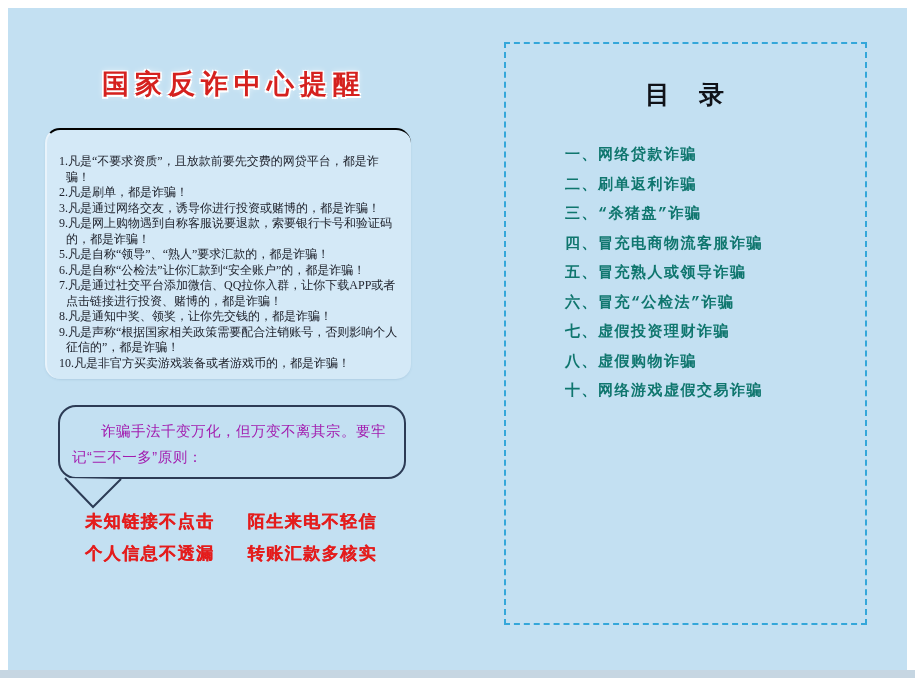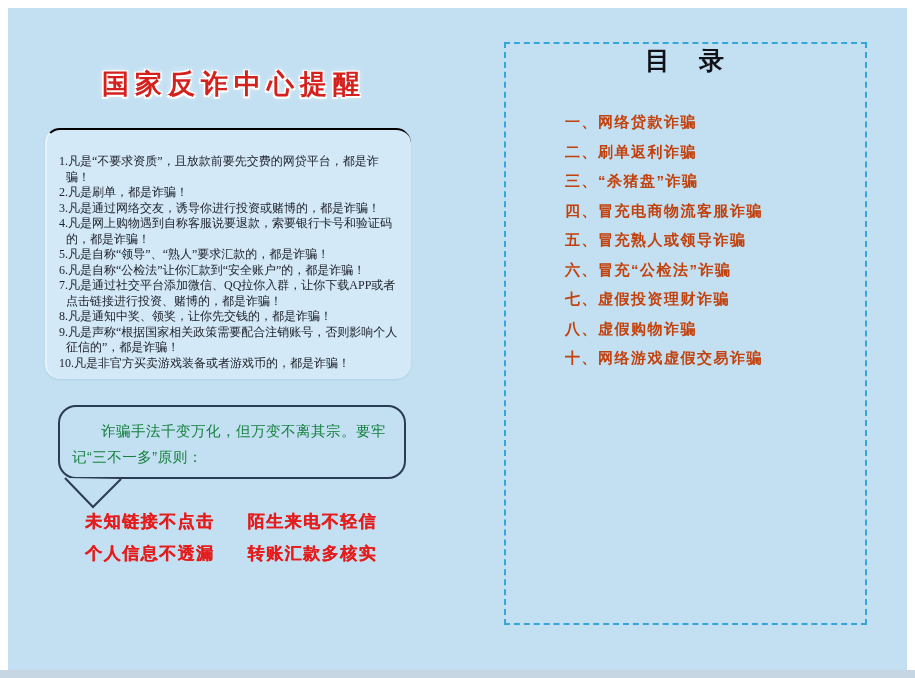--- a/index.html
+++ b/index.html
@@ -25,53 +25,53 @@
       box-shadow:0 1px 2px rgba(120,160,190,.25);
       padding:24px 9px 0 12px; }
   .warning-list { list-style:none; }
   .warning-list li { font-family:"Liberation Serif", serif;
       font-size:12px; line-height:15.5px; color:#20242e;
       padding-left:7px; text-indent:-7px; }
 
   .bubble { position:absolute; left:50px; top:397px; width:348px; height:74px;
       border:2px solid #2c3b55; border-radius:18px;
       padding:11px 12px 0 12px; }
-  .bubble p { font-size:14.5px; line-height:26px; color:#15803d;
+  .bubble p { font-size:14.5px; line-height:26px; color:#a21caf;
       text-indent:2em; letter-spacing:.5px; }
   .bubble-tail { position:absolute; left:54px; top:469px; width:62px; height:36px; }
 
   .slogans { position:absolute; left:77px; top:502px;
       display:grid; grid-template-columns:auto auto; column-gap:33px; row-gap:9px; }
   .slogans span { font-size:17px; font-weight:bold; letter-spacing:1.5px;
       color:#e41c1c; text-shadow:.4px 0 0 #e41c1c; }
 
   
   .toc-box { position:absolute; left:496px; top:34px; width:363px; height:583px;
       border:2px dashed #34a7da; }
-  .toc-title { text-align:center; font-size:25px;
+  .toc-title { margin-top:34px; text-align:center; font-size:25px;
       font-weight:bold; color:#101218; letter-spacing:2px;
       font-family:"Liberation Sans", sans-serif; }
   .toc-list { list-style:none; margin:30px 0 0 59px; }
-  .toc-list li { font-family:Liberation Sans, sans-serif; font-weight:600;
-      font-size:15px; line-height:29.5px; letter-spacing:1.5px; color:#c2410c; }
+  .toc-list li { font-family:Liberation Mono, monospace; font-weight:600;
+      font-size:15px; line-height:29.5px; letter-spacing:1.5px; color:#0f766e; }
 </style>
 </head>
 <body>
 
 <div class="frame">
   <div class="page">
 
     <div class="main-title">国家反诈中心提醒</div>
 
     <div class="warning-box">
       <ul class="warning-list">
         <li>1.凡是“不要求资质”，且放款前要先交费的网贷平台，都是诈骗！</li>
         <li>2.凡是刷单，都是诈骗！</li>
         <li>3.凡是通过网络交友，诱导你进行投资或赌博的，都是诈骗！</li>
-        <li>4.凡是网上购物遇到自称客服说要退款，索要银行卡号和验证码的，都是诈骗！</li>
+        <li>9.凡是网上购物遇到自称客服说要退款，索要银行卡号和验证码的，都是诈骗！</li>
         <li>5.凡是自称“领导”、“熟人”要求汇款的，都是诈骗！</li>
         <li>6.凡是自称“公检法”让你汇款到“安全账户”的，都是诈骗！</li>
         <li>7.凡是通过社交平台添加微信、QQ拉你入群，让你下载APP或者点击链接进行投资、赌博的，都是诈骗！</li>
         <li>8.凡是通知中奖、领奖，让你先交钱的，都是诈骗！</li>
         <li>9.凡是声称“根据国家相关政策需要配合注销账号，否则影响个人征信的”，都是诈骗！</li>
         <li>10.凡是非官方买卖游戏装备或者游戏币的，都是诈骗！</li>
       </ul>
     </div>
 
     <div class="bubble">

